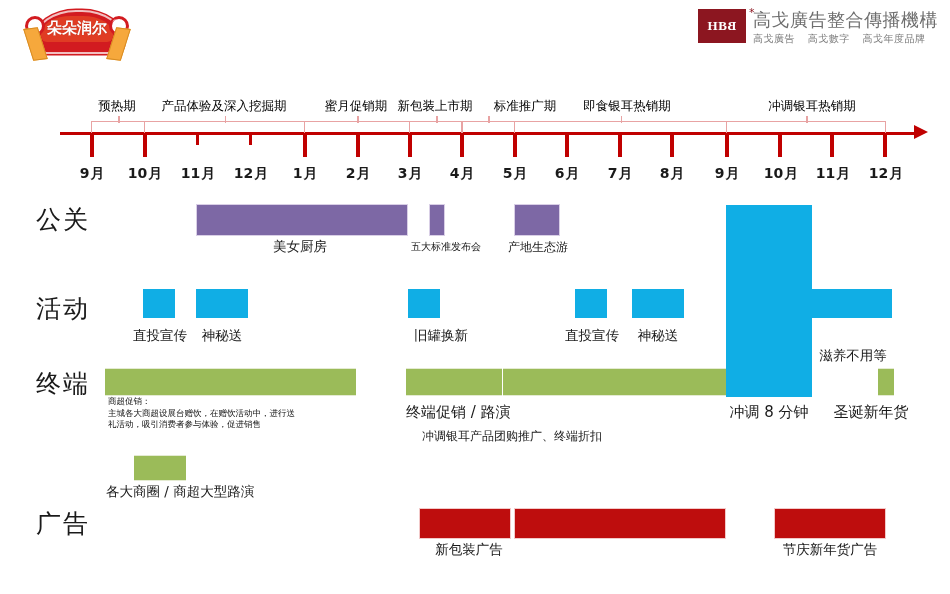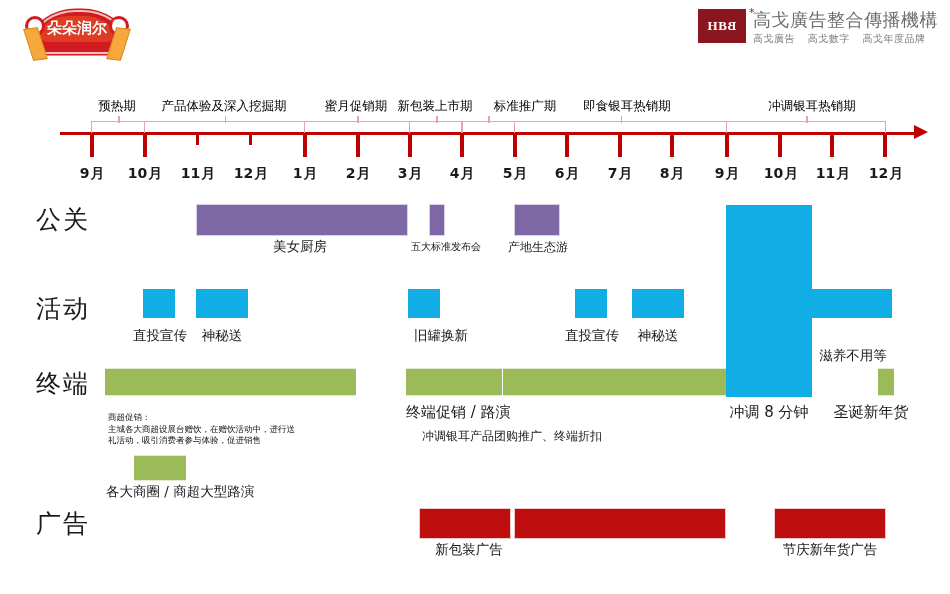--- a/index.html
+++ b/index.html
@@ -88,21 +88,21 @@
   .bar.blue{background:#10AEE5;}
   .bar.green{background:#9BBB59;border-top:1.5px solid #E4EBD2;border-bottom:1.5px solid #E4EBD2;}
   .bar.red{background:#BE0D0D;border:1.5px solid #F2C9C9;}
 
   .cap{position:absolute;font-size:13.5px;white-space:nowrap;color:#1a1a1a;}
   .cap.sm{font-size:10px;}
   .cap.md{font-size:12px;}
   .cap.lg{font-size:15px;}
   .cap.center{transform:translateX(-50%);}
 
-  .note{position:absolute;font-size:8.5px;line-height:11.5px;color:#111;white-space:pre-line;margin-top:16px;}
+  .note{position:absolute;font-size:8.5px;line-height:11.5px;color:#111;white-space:pre-line;}
 </style>
 </head>
 <body>
 
 <div class="canvas">
 
   <div class="brand-logo">
     <div class="scroll-body"></div>
     <div class="scroll-inner"></div>
     <div class="curl l"></div>

